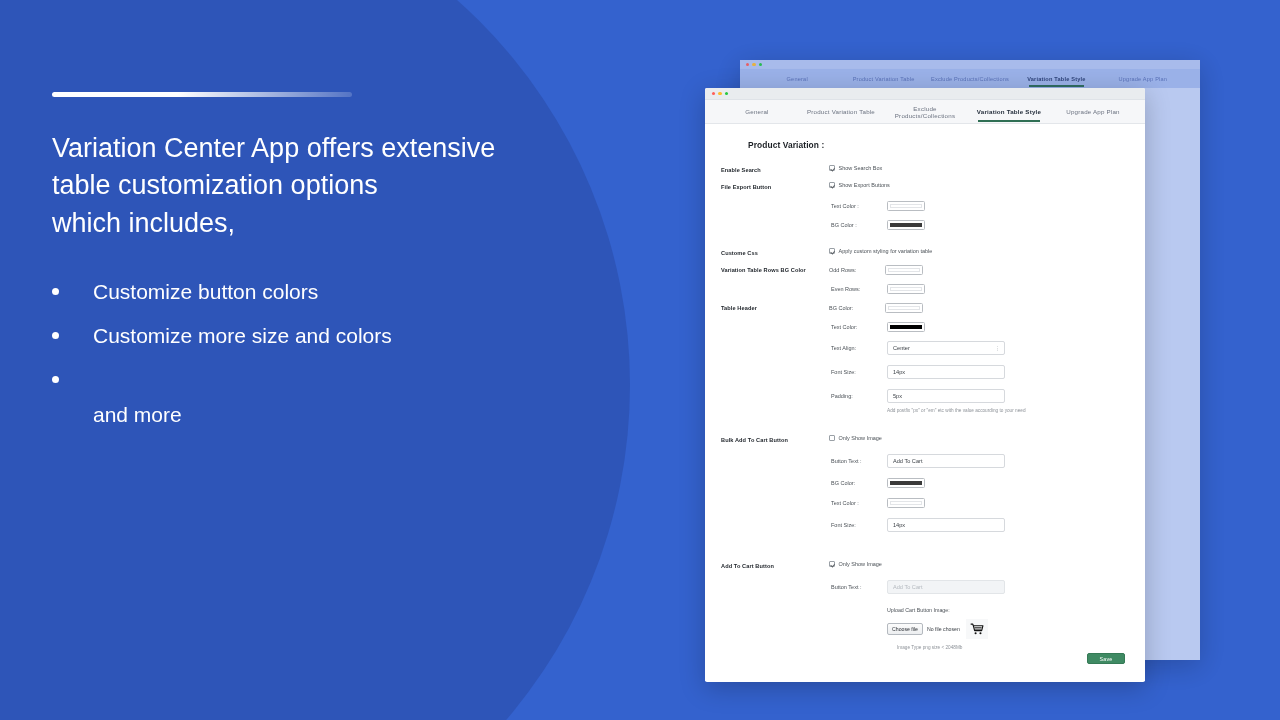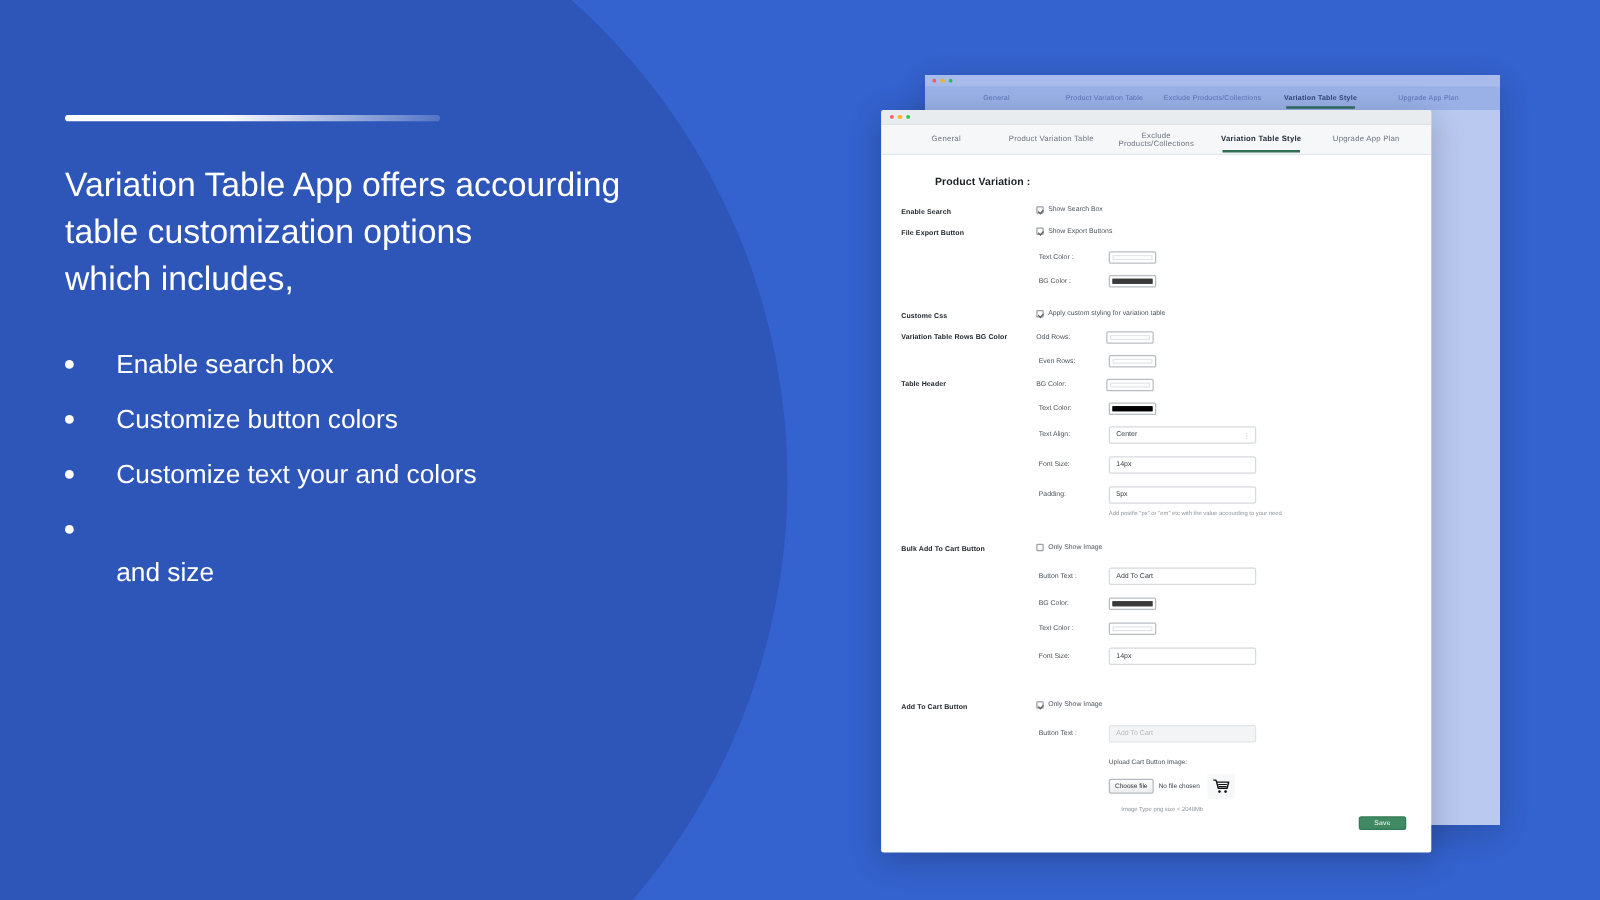--- a/index.html
+++ b/index.html
@@ -312,42 +312,38 @@
     letter-spacing: 0.2px;
   }
 </style>
 </head>
 <body>
 
 <div id="bg-circle"></div>
 
 <div id="promo">
   <div id="promo-divider"></div>
-  <div id="promo-sub">Variation Table App offers accourding
+  <div id="promo-sub">Variation Center App offers extensive
 table customization options
 which includes,</div>
   <ul id="promo-list">
-    <li>
-      <span class="bullet"></span>
-      <span>Enable search box</span>
-    </li>
     <li>
       <span class="bullet"></span>
       <span>Customize button colors</span>
     </li>
     <li>
       <span class="bullet"></span>
-      <span>Customize text your and colors</span>
+      <span>Customize more size and colors</span>
     </li>
     <li>
       <span class="bullet"></span>
     </li>
     <li class="no-bullet">
       <span class="bullet"></span>
-      <span>and size</span>
+      <span>and more</span>
     </li>
   </ul>
 </div>
 
 <div id="window-stack">
 
   <div class="win" id="win-back">
     <div class="titlebar">
       <span class="dot r"></span>
       <span class="dot y"></span>

